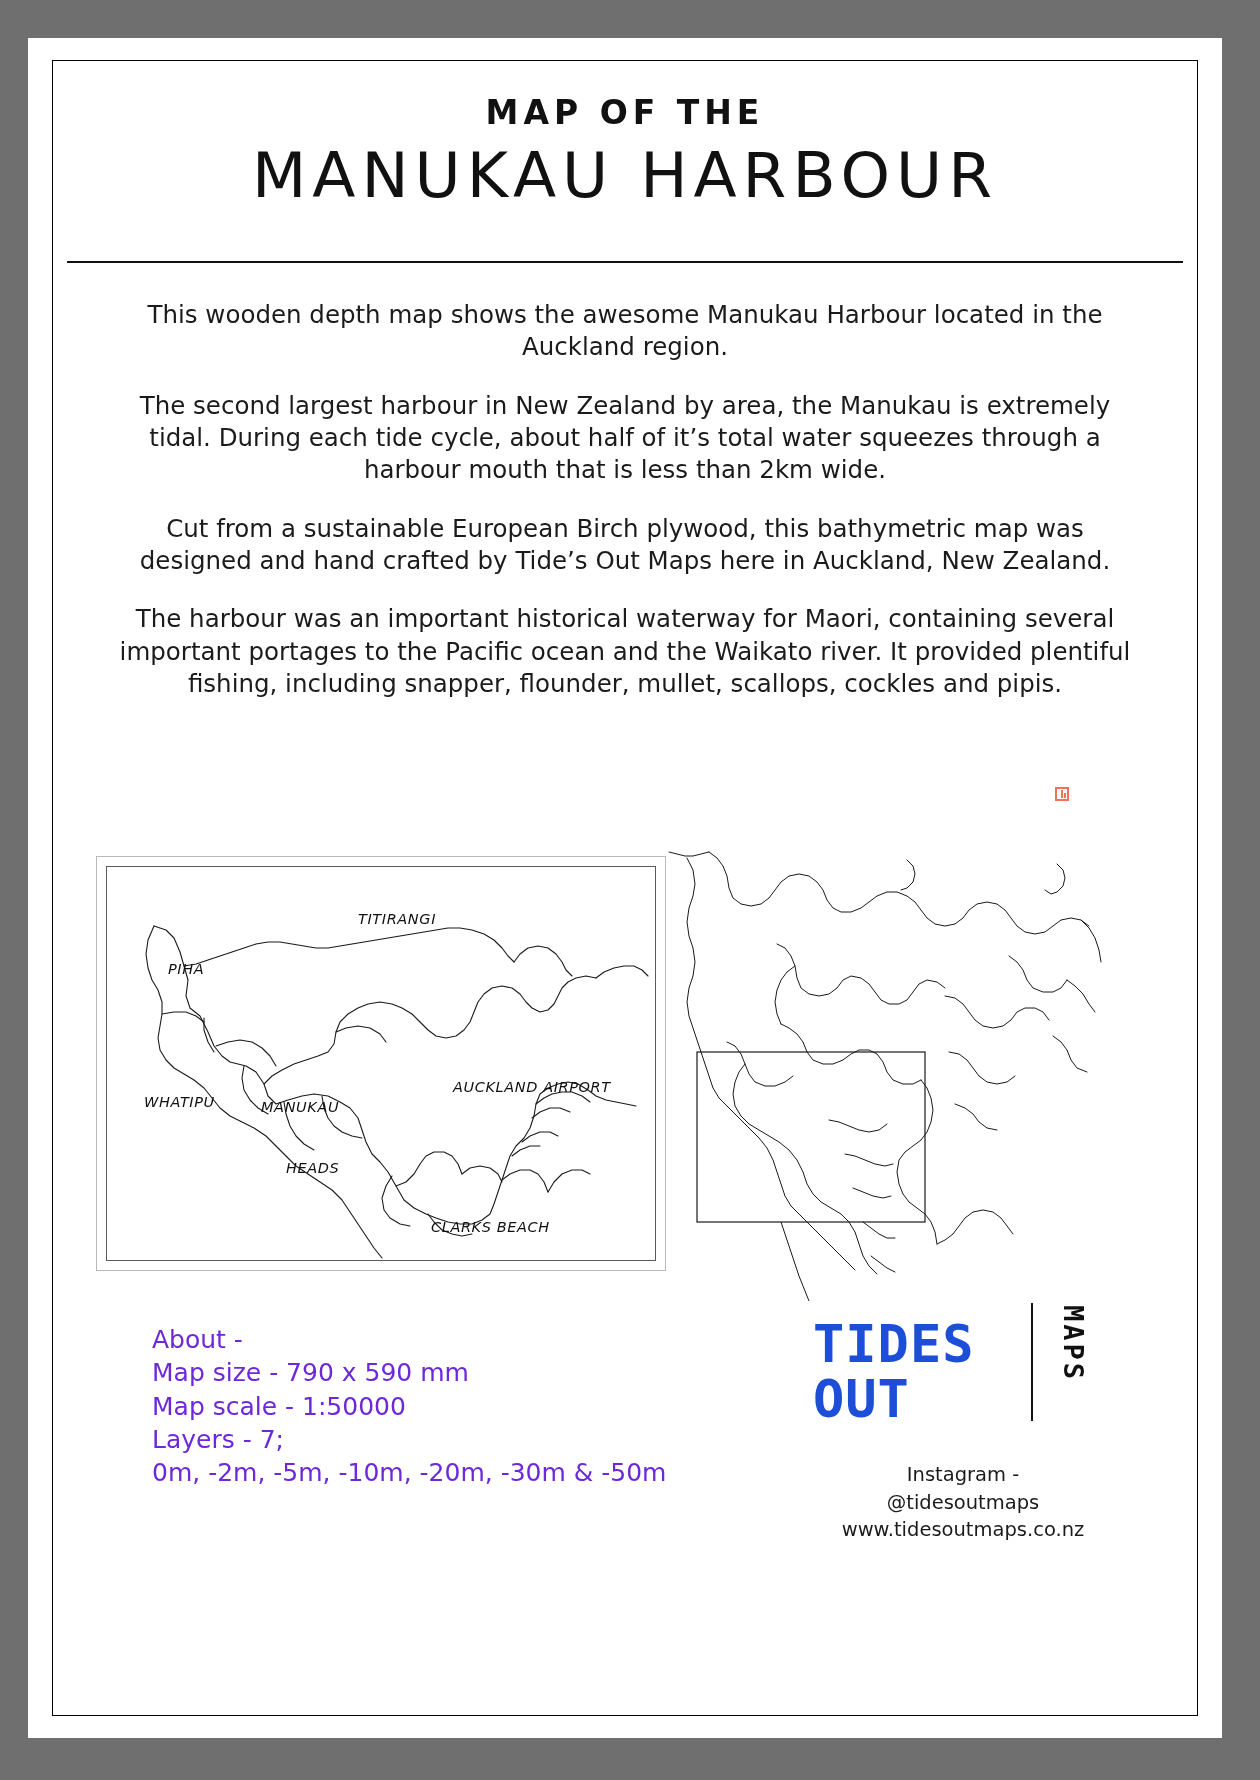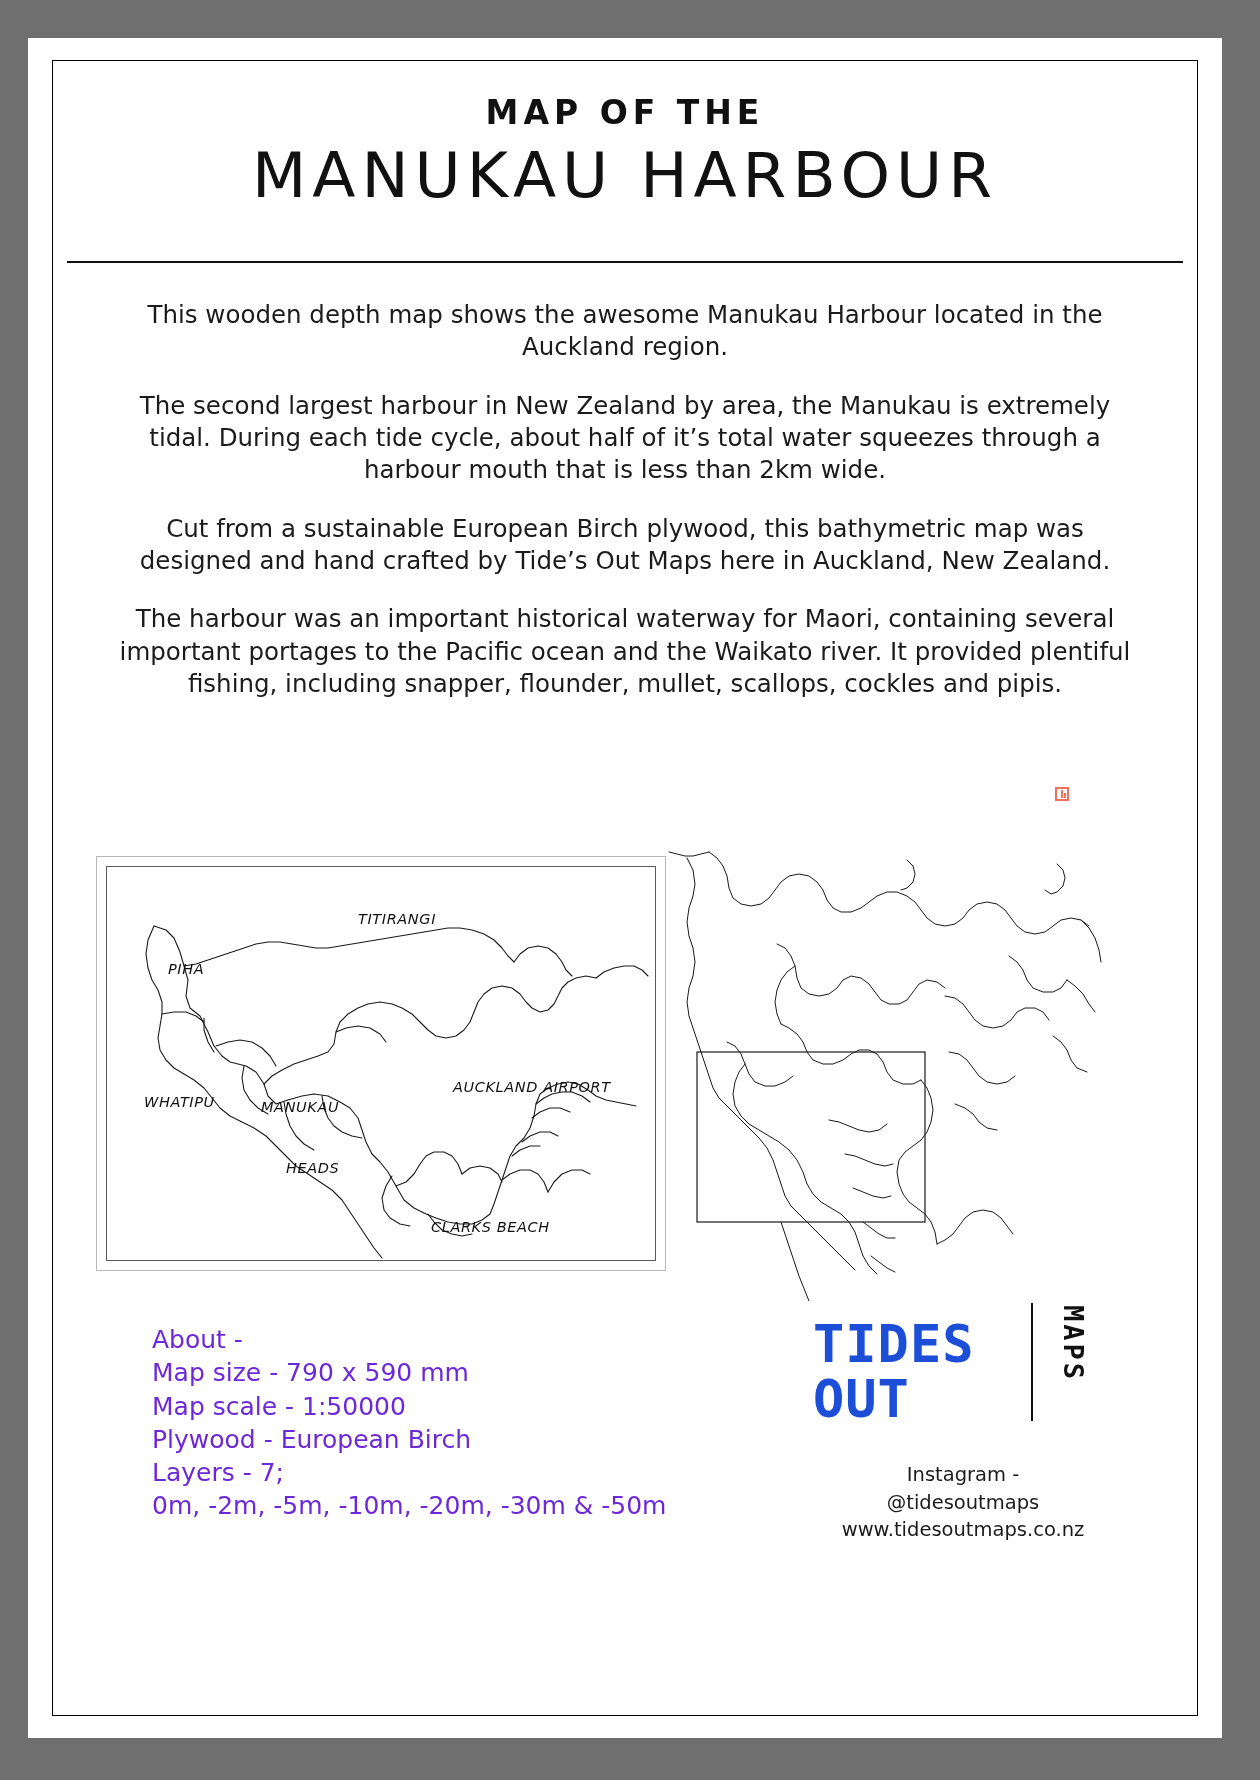--- a/index.html
+++ b/index.html
@@ -346,21 +346,20 @@
         </g>
         <rect x="48" y="216" width="228" height="170" fill="none" stroke="#1a1a1a" stroke-width="1.2"></rect>
         <path d="M132,386 L150,440 L162,470" fill="none" stroke="#1a1a1a" stroke-width="1"></path>
       </svg>
     </div>
 
     <div class="about">
       <div>About -</div>
       <div>Map size - 790 x 590 mm</div>
       <div>Map scale - 1:50000</div>
-      <div>Plywood - European Birch</div>
       <div>Layers - 7;</div>
       <div>0m, -2m, -5m, -10m, -20m, -30m &amp; -50m</div>
     </div>
 
     <div class="logo">
       <div class="logo-main">
         <div class="row1">TIDES</div>
         <div class="row2">OUT</div>
       </div>
       <div class="logo-bar"></div>

